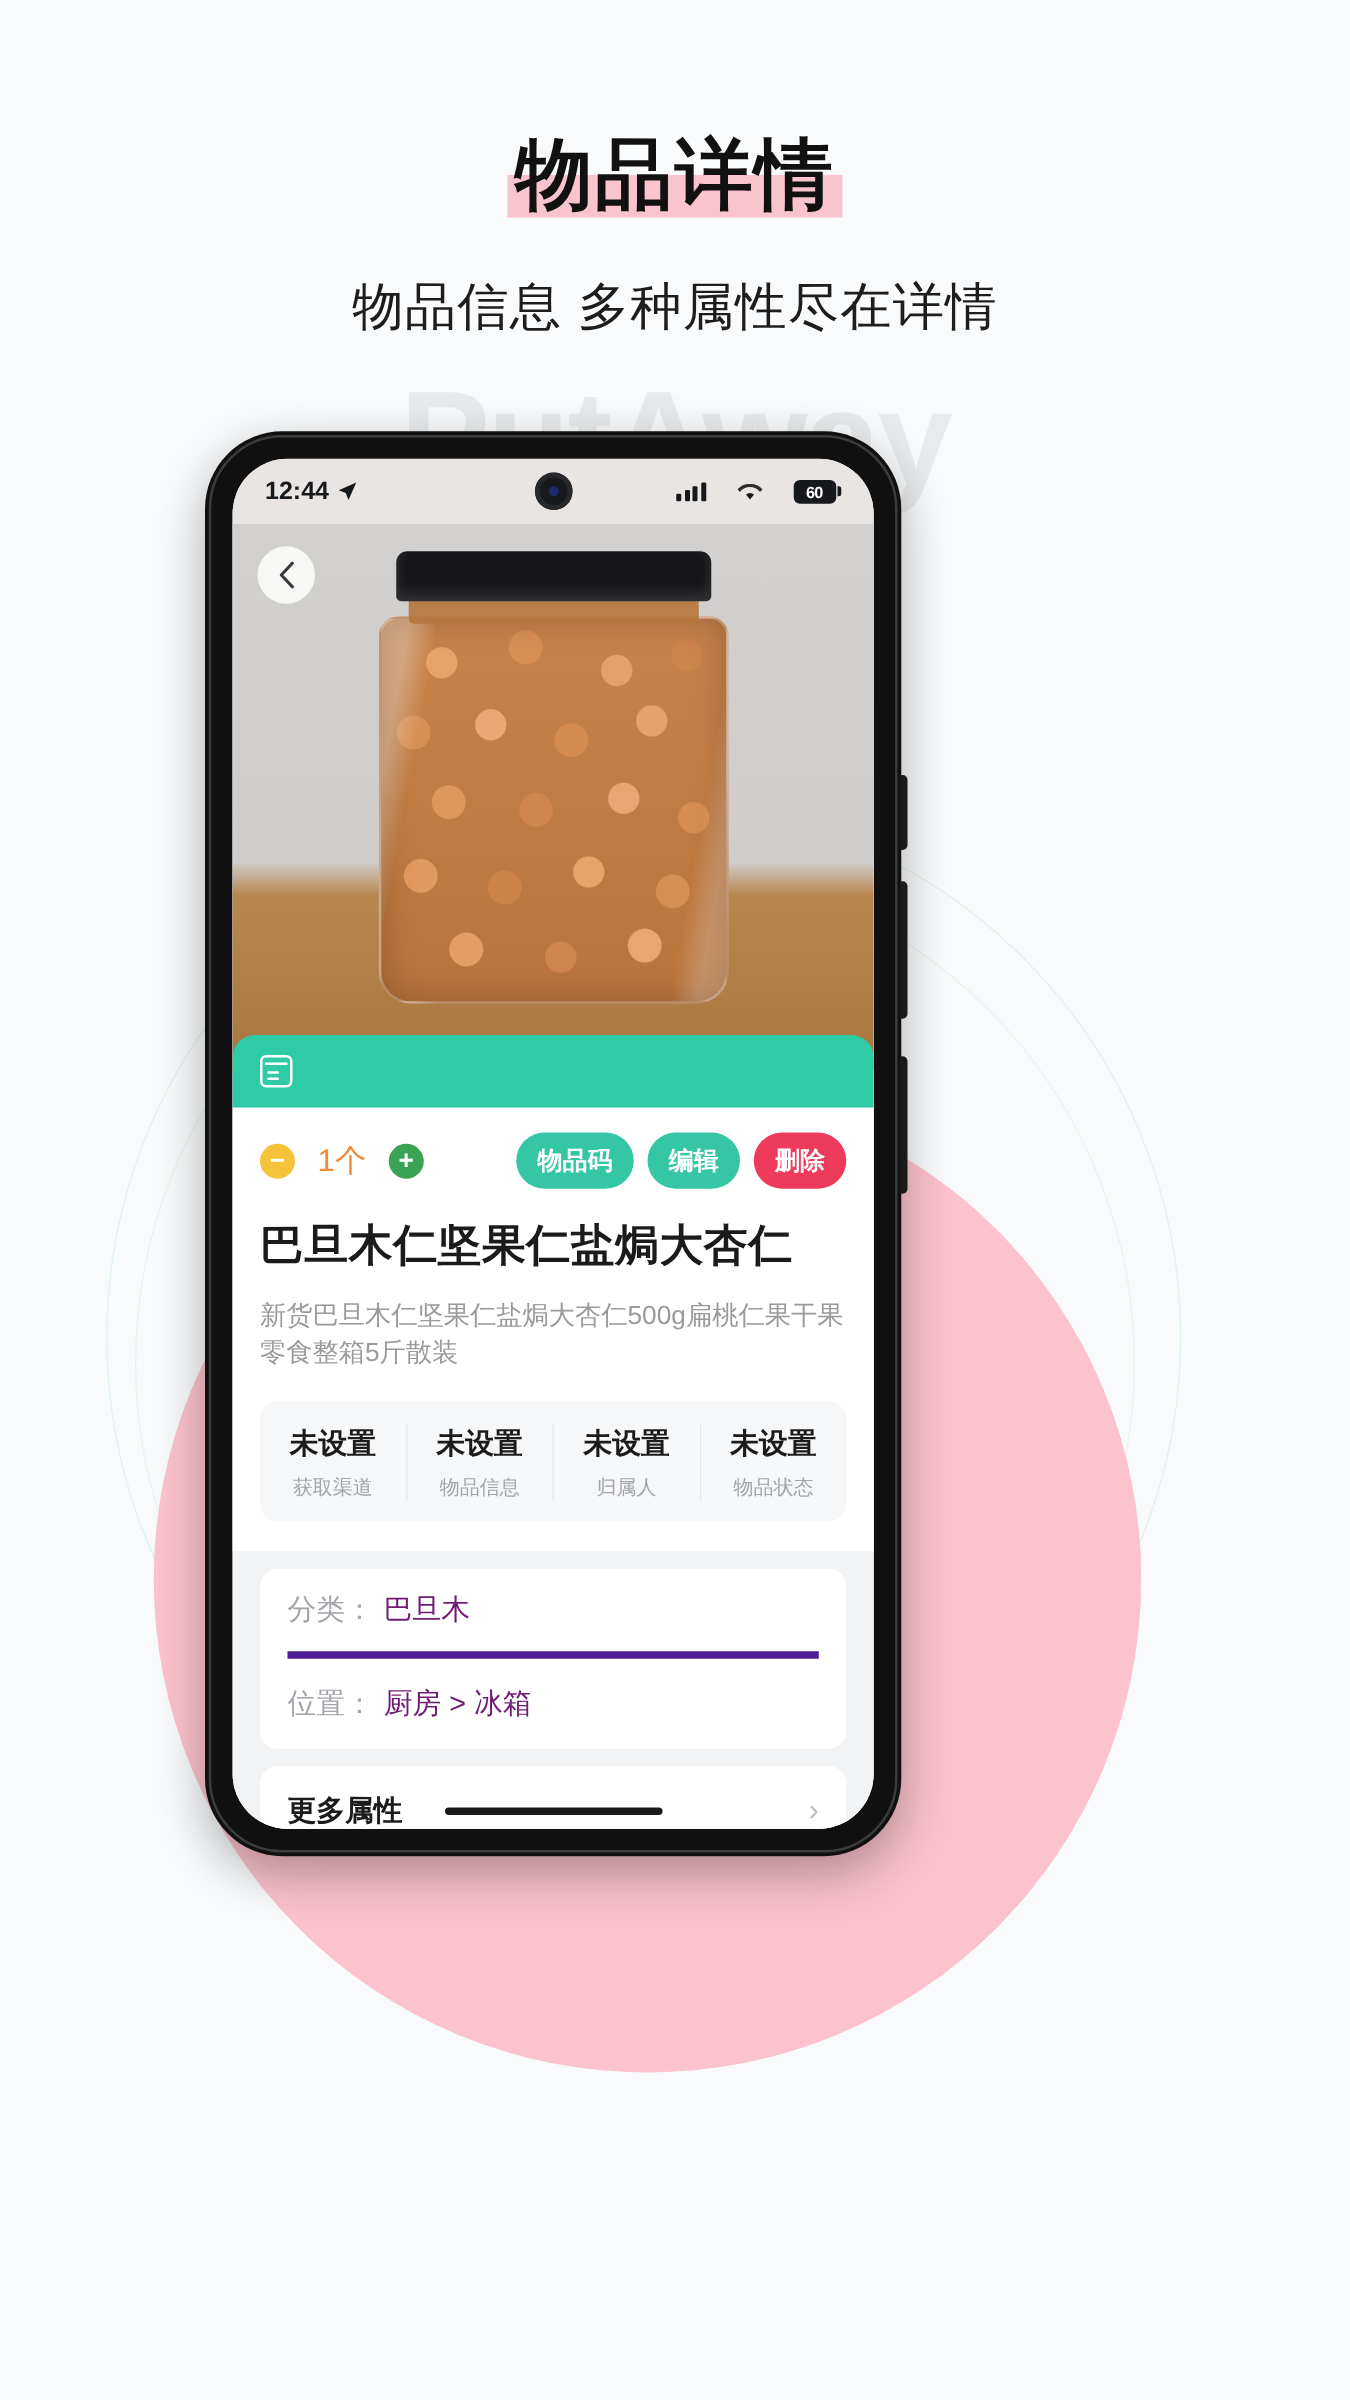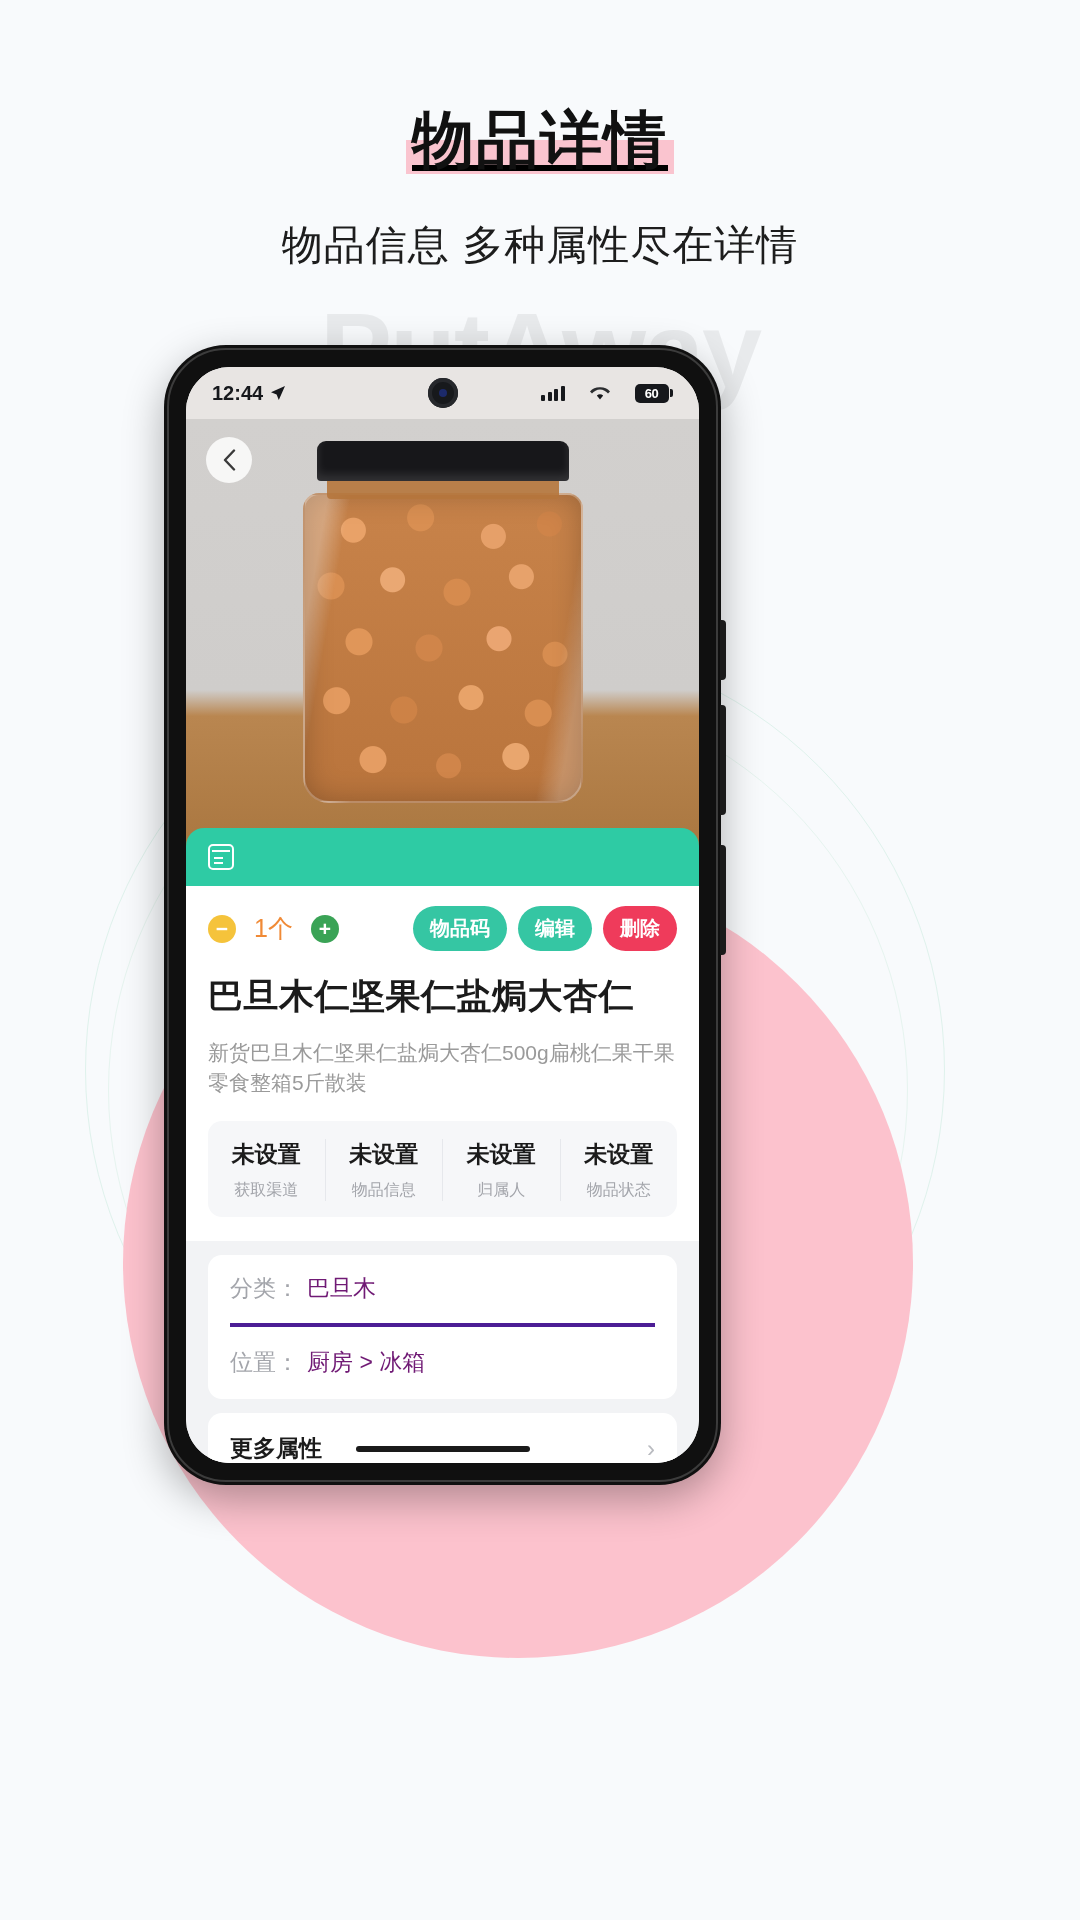--- a/index.html
+++ b/index.html
@@ -33,21 +33,21 @@
     text-align:center;
     font-size:108px;
     font-weight:bold;
     color:#e8eaec;
     letter-spacing:-2px;
     white-space:nowrap;
   }
 
   
   #page-header{ position:absolute; top:0; left:0; width:1080px; text-align:center; z-index:5;}
-  .title-wrap{ position:relative; display:inline-block; margin-top:98px;text-decoration:underline; }
+  .title-wrap{ position:relative; display:inline-block; margin-top:98px; }
   .title-hl{
     position:absolute;
     left:-6px; right:-6px;
     bottom:8px; height:34px;
     background:#fac4cf;
     z-index:0;
   }
   .title-txt{
     position:relative; z-index:1;
     font-size:62px; font-weight:bold; color:#111;
@@ -265,21 +265,21 @@
   .attr-lab{ margin-top:10px; font-size:16px; color:#a3a5ab; }
 
   .card{
     background:#fff; border-radius:14px;
     margin:14px 22px 0;
     padding:0 22px;
   }
   .card-row{
     height:72px; display:flex; align-items:center;
     font-size:23px;
-    border-bottom:4px solid #4c1d95;
+    border-bottom:6px solid #4c1d95;
   }
   .card-row:last-child{ border-bottom:none; }
   .row-label{ color:#a3a5ab; }
   .row-value{ color:#701a75; font-weight:normal; margin-left:8px; }
   .row-more{ color:#1b1b1b; font-weight:bold; }
   .chev{ margin-left:auto; color:#b9bbc0; font-size:24px; }
 
   #screen-body{ background:#f2f3f5; height:100%; }
 
   #home-ind{

